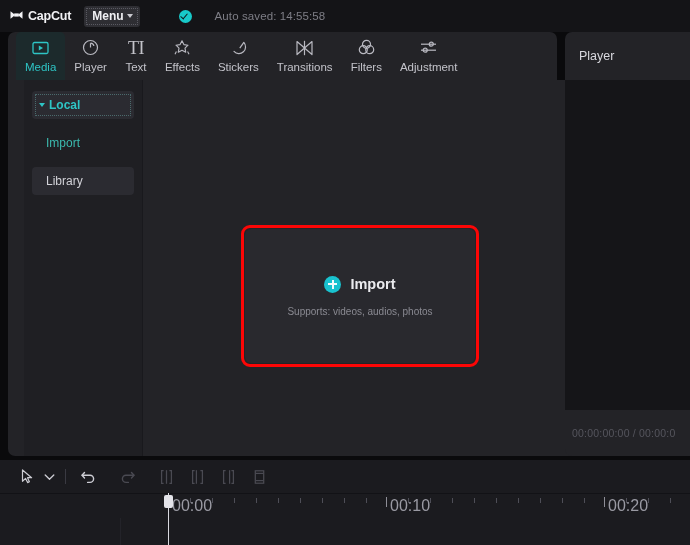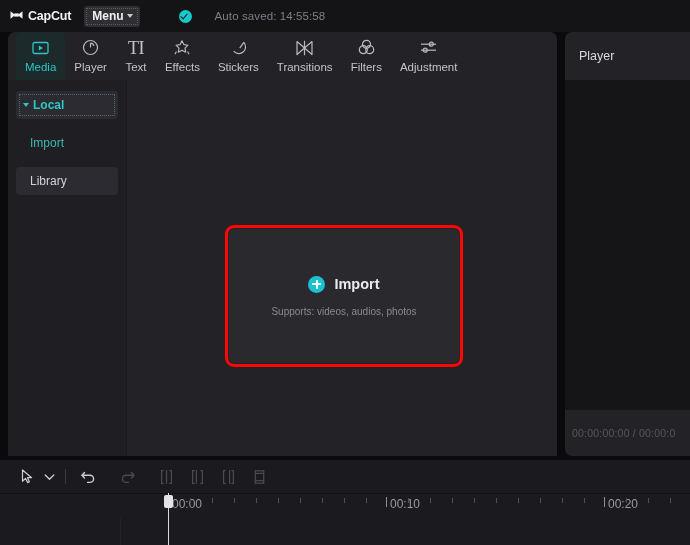--- a/index.html
+++ b/index.html
@@ -155,21 +155,21 @@
     font-family: "Liberation Serif", serif;
     font-size: 18px;
     line-height: 18px;
     letter-spacing: -0.5px;
     color: #c3c3ca;
   }
 
   
   .panel-body {
     position: absolute;
-    left: 0; top: 48px;
+    left: 16px; top: 48px;
     width: 549px; height: 376px;
     display: flex;
   }
   .side-nav {
     width: 119px;
     height: 376px;
     background: #1f1f23;
     border-right: 1px solid #19191d;
     padding-top: 11px;
     box-sizing: border-box;
@@ -384,21 +384,21 @@
     background: #4e4e57;
   }
   .tick.major {
     top: 3px;
     height: 10px;
     background: #8e8e97;
   }
   .tick-label {
     position: absolute;
     top: 3px;
-    font-size: 12px;
+    font-size: 16px;
     color: #9a9aa3;
     white-space: nowrap;
   }
   .track-area {
     position: absolute;
     left: 0; top: 58px;
     width: 690px; height: 27px;
     background: #1b1b1f;
   }
   .playhead {

